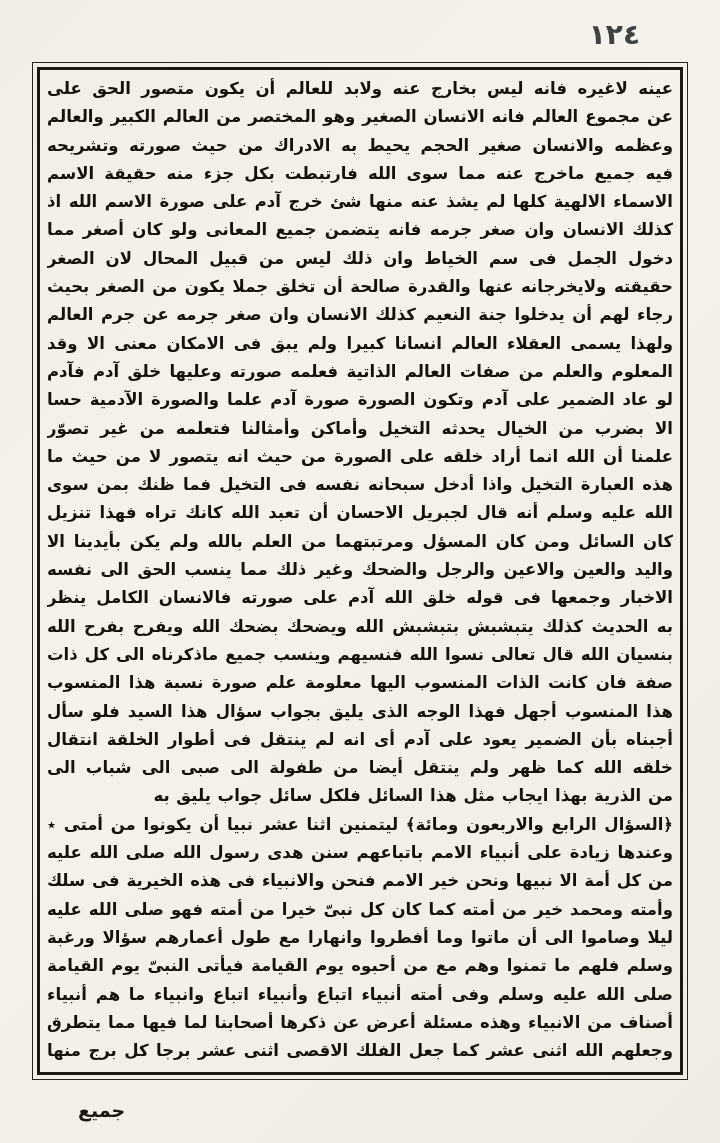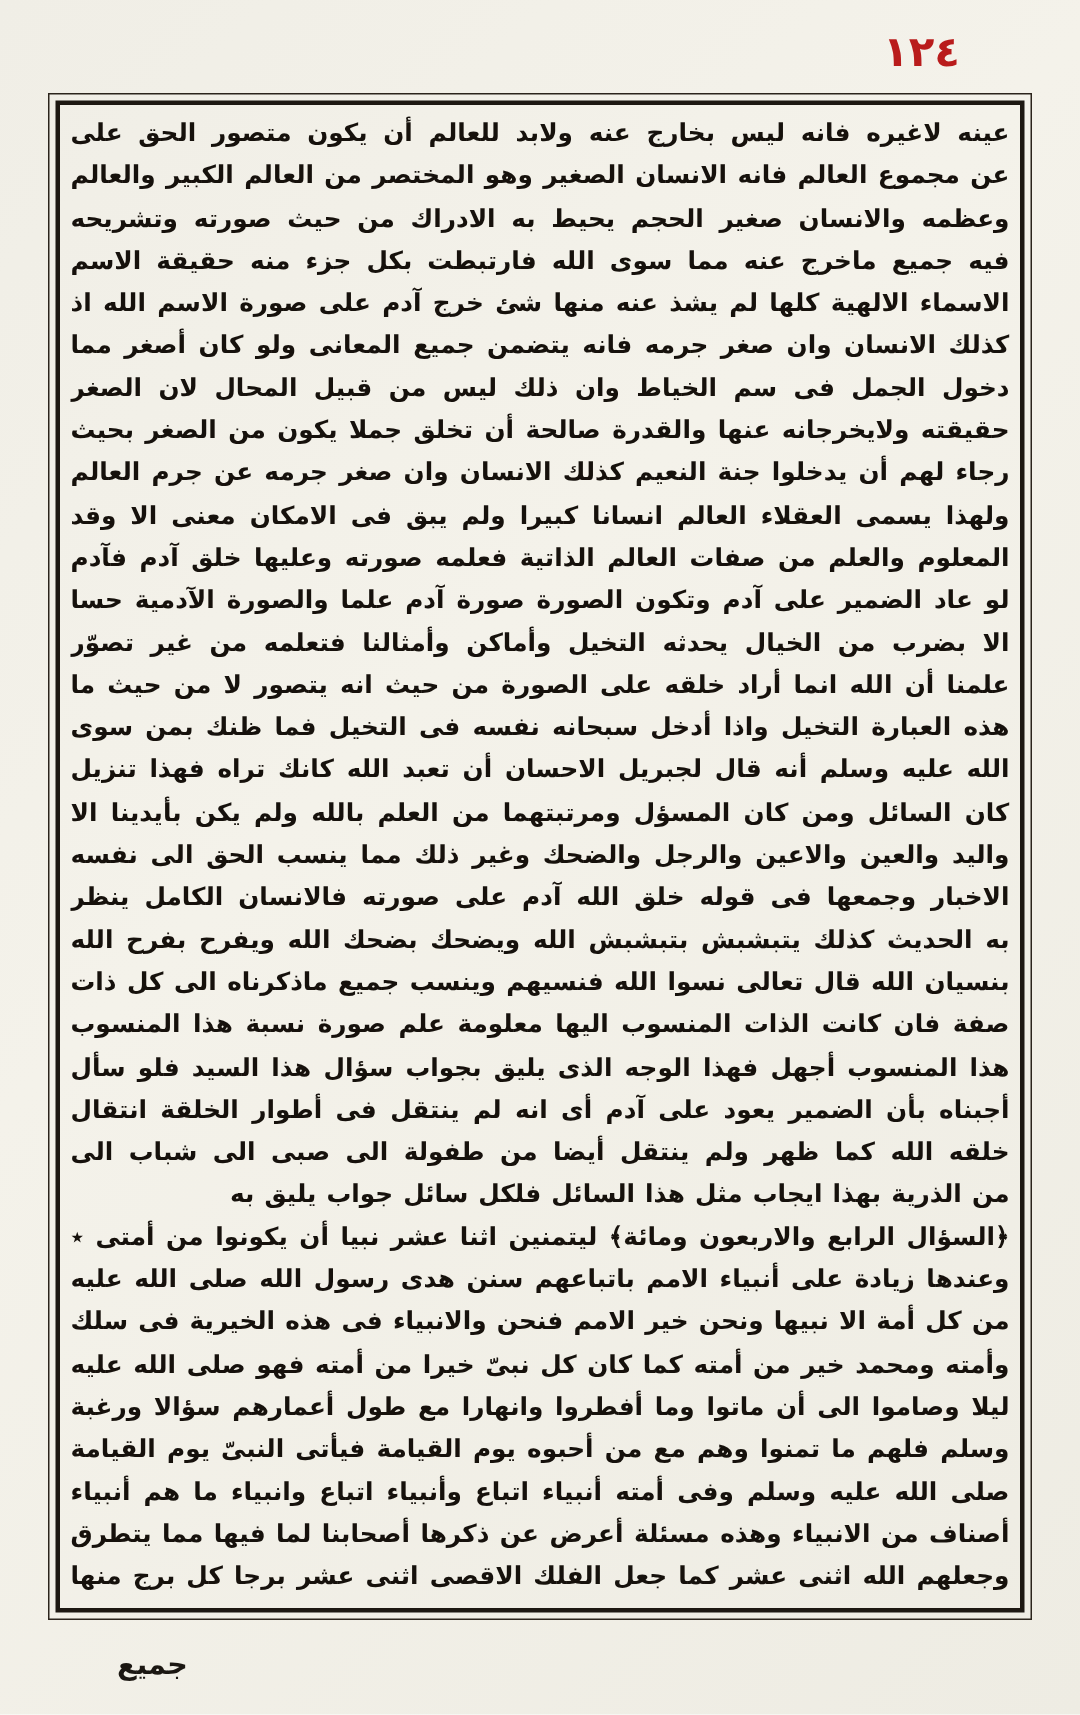--- a/index.html
+++ b/index.html
@@ -13,21 +13,21 @@
     overflow: hidden;
     background: linear-gradient(135deg, #f0eee6 0%, #f4f2ea 40%, #eeece3 100%);
     font-family: "DejaVu Sans", sans-serif;
   }
   .page-number {
     position: absolute;
     top: 18px;
     right: 80px;
     font-size: 28px;
     font-weight: bold;
-    color: #b91c1c;
+    color: #404040;
     letter-spacing: 1px;
     direction: rtl;
   }
   .frame-outer {
     position: absolute;
     left: 32px;
     top: 62px;
     width: 656px;
     height: 1018px;
     border: 1.5px solid #2b241c;

